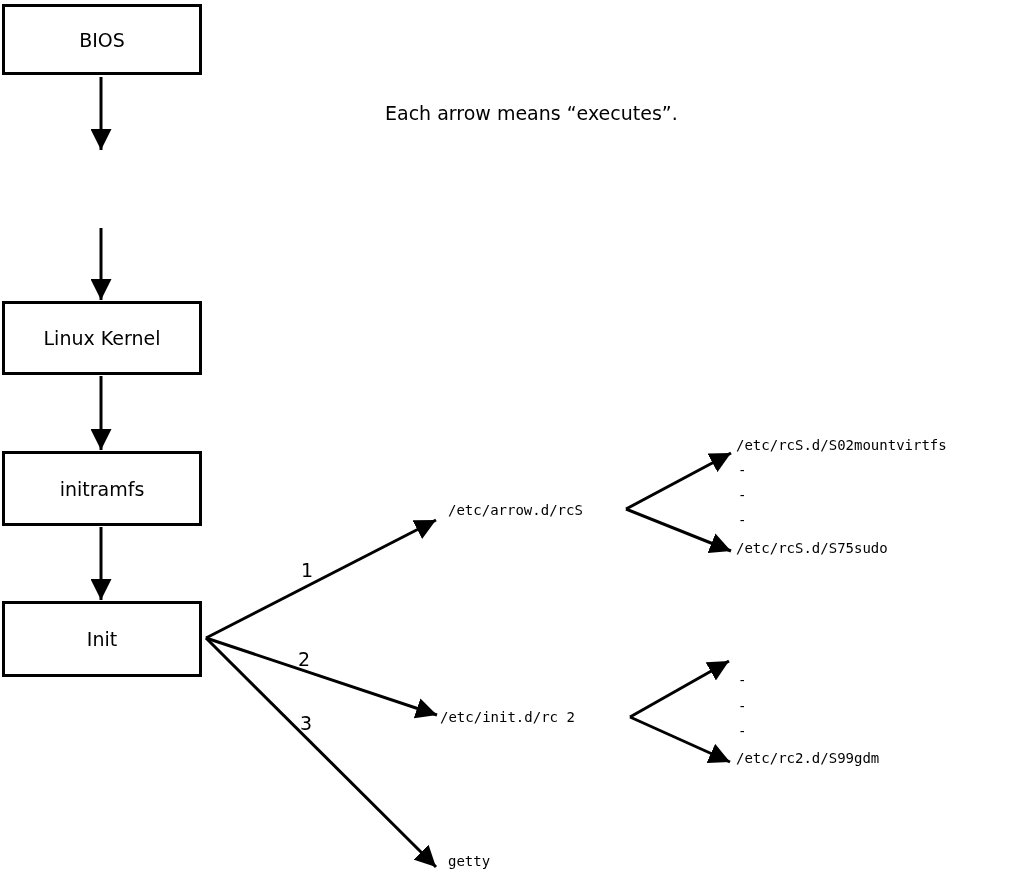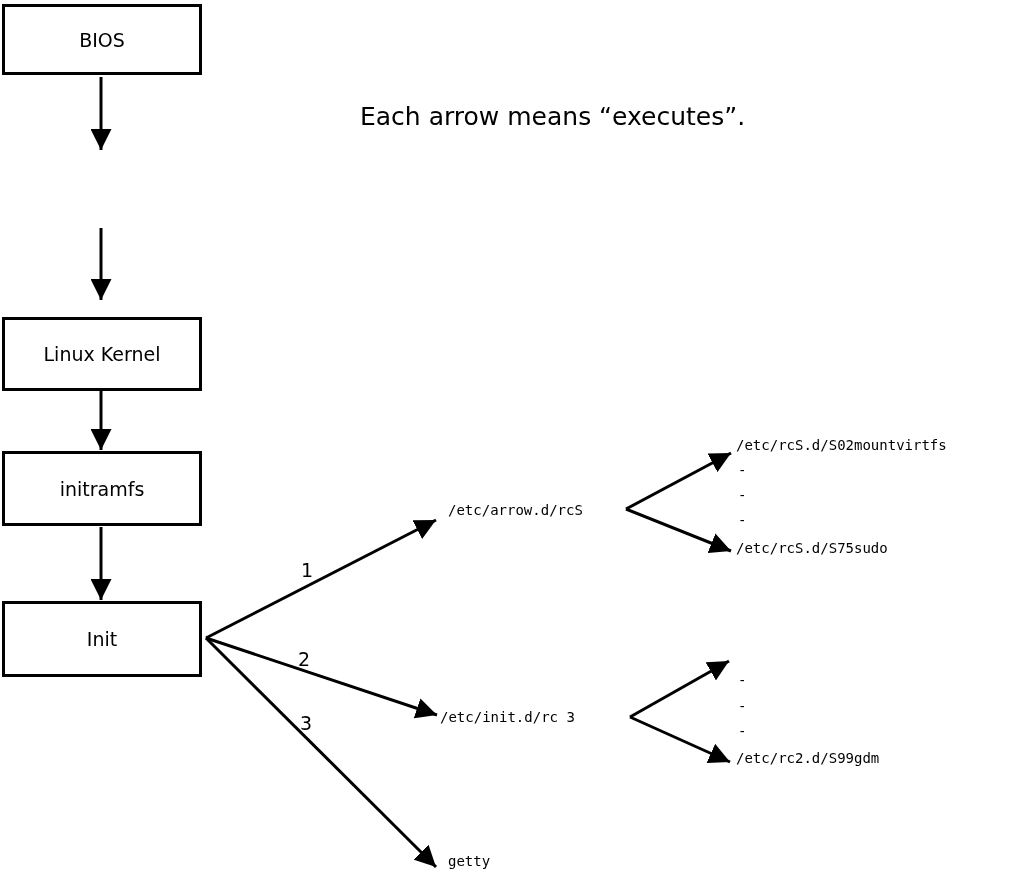--- a/index.html
+++ b/index.html
@@ -24,22 +24,23 @@
     border: 3px solid #000000;
     background: #ffffff;
     box-sizing: border-box;
     display: flex;
     align-items: center;
     justify-content: center;
     font-size: 19px;
   }
   .caption {
     position: absolute;
-    font-size: 25px;
+    font-size: 19px;
     white-space: nowrap;
+    margin-left: 25px;
   }
   .branch-num {
     position: absolute;
     font-size: 19px;
     transform: translate(-50%, -50%);
   }
   .mono {
     position: absolute;
     font-family: "DejaVu Sans Mono", monospace;
     font-size: 14px;
@@ -71,38 +72,38 @@
     <line x1="626" y1="509" x2="731" y2="453" stroke="#000000" stroke-width="3" marker-end="url(#ah)"></line>
     <line x1="626" y1="509" x2="731" y2="551" stroke="#000000" stroke-width="3" marker-end="url(#ah)"></line>
 
     <line x1="630" y1="717" x2="729" y2="661" stroke="#000000" stroke-width="3" marker-end="url(#ah)"></line>
     <line x1="630" y1="717" x2="730" y2="762" stroke="#000000" stroke-width="3" marker-end="url(#ah)"></line>
   </svg>
 
   <div class="node-box" style="top:4px;height:71px">
     <span>BIOS</span>
   </div>
-  <div class="node-box" style="top:317px;height:74px">
+  <div class="node-box" style="top:301px;height:74px">
     <span>Linux Kernel</span>
   </div>
   <div class="node-box" style="top:451px;height:75px">
     <span>initramfs</span>
   </div>
   <div class="node-box" style="top:601px;height:76px">
     <span>Init</span>
   </div>
 
   <div class="caption" style="left:360px;top:102px">Each arrow means “executes”.</div>
 
   <div class="branch-num" style="left:307px;top:570px">1</div>
   <div class="branch-num" style="left:304px;top:659px">2</div>
   <div class="branch-num" style="left:306px;top:723px">3</div>
 
   <div class="mono" style="left:448px;top:510px">/etc/arrow.d/rcS</div>
-  <div class="mono" style="left:440px;top:717px">/etc/init.d/rc 3</div>
+  <div class="mono" style="left:440px;top:717px">/etc/init.d/rc 2</div>
   <div class="mono" style="left:448px;top:861px">getty</div>
 
   <div class="mono" style="left:736px;top:445px">/etc/rcS.d/S02mountvirtfs</div>
   <div class="mono" style="left:738px;top:470px">-</div>
   <div class="mono" style="left:738px;top:495px">-</div>
   <div class="mono" style="left:738px;top:520px">-</div>
   <div class="mono" style="left:736px;top:548px">/etc/rcS.d/S75sudo</div>
 
   <div class="mono" style="left:738px;top:680px">-</div>
   <div class="mono" style="left:738px;top:706px">-</div>

